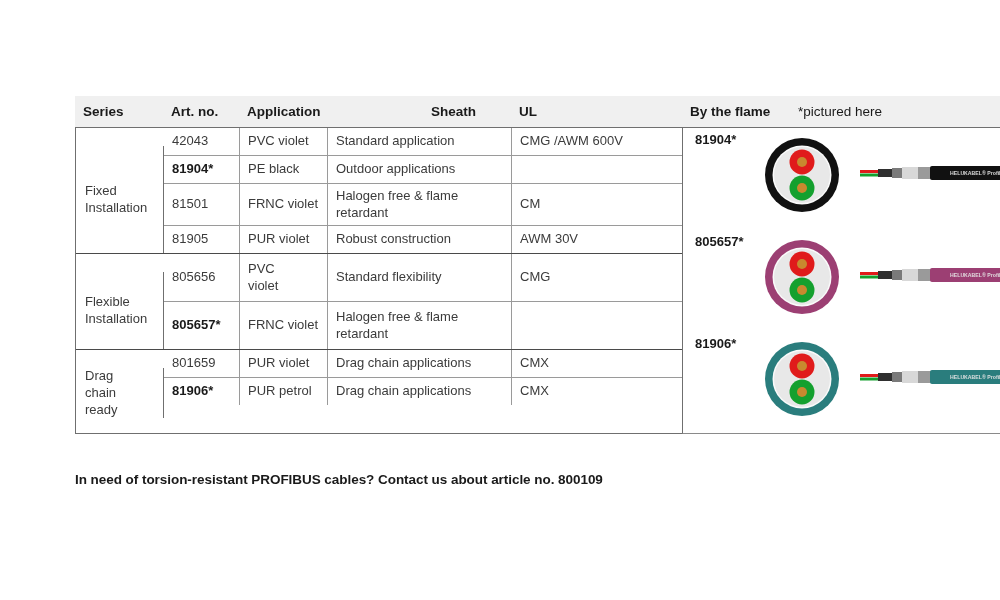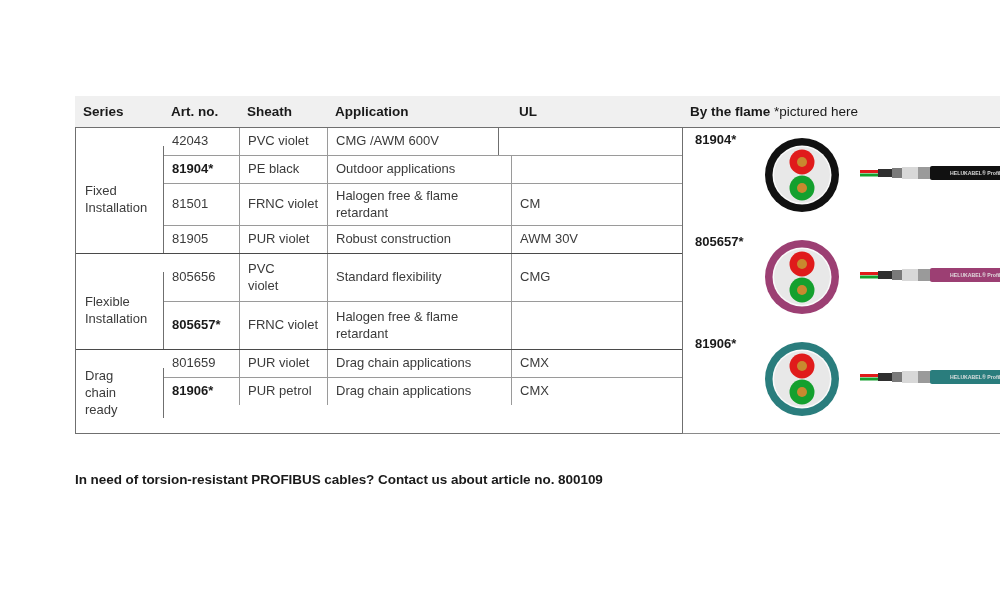--- a/index.html
+++ b/index.html
@@ -41,20 +41,21 @@
     white-space: nowrap;
   }
   .th-series      { width: 88px; }
   .th-artno       { width: 76px; }
   .th-sheath      { width: 88px; }
   .th-application { width: 184px; }
   .th-ul          { width: 171px; }
   .th-metre       { width: 318px; }
   .th-metre .light {
     font-weight: normal;
+    margin-left: 24px;
   }
 
   
   .table-body {
     display: flex;
     border-top: 1px solid #6f6f6f;
   }
 
   .grid-left {
     width: 607px;
@@ -166,34 +167,35 @@
   }
 </style>
 </head>
 <body>
 
 <div id="product-table-block">
 
   <div class="table-head">
     <div class="th th-series">Series</div>
     <div class="th th-artno">Art. no.</div>
+    <div class="th th-application">Application</div>
     <div class="th th-sheath">Sheath</div>
-    <div class="th th-application">Application</div>
     <div class="th th-ul">UL</div>
     <div class="th th-metre"><span>By the flame</span> <span class="light">*pictured here</span></div>
   </div>
 
   <div class="table-body">
     <div class="grid-left" id="grid-left">
         <div class="group">
           <div class="series-cell">Fixed<br>Installation</div>
           <div class="group-rows">
             <div class="row">
               <div class="cell artno">42043</div>
               <div class="cell sheath">PVC violet</div>
+              <div class="cell application">Standard application</div>
               <div class="cell ul">CMG /AWM 600V</div>
             </div>
             <div class="row">
               <div class="cell artno bold">81904*</div>
               <div class="cell sheath">PE black</div>
               <div class="cell application">Outdoor applications</div>
               <div class="cell ul"></div>
             </div>
             <div class="row">
               <div class="cell artno">81501</div>

